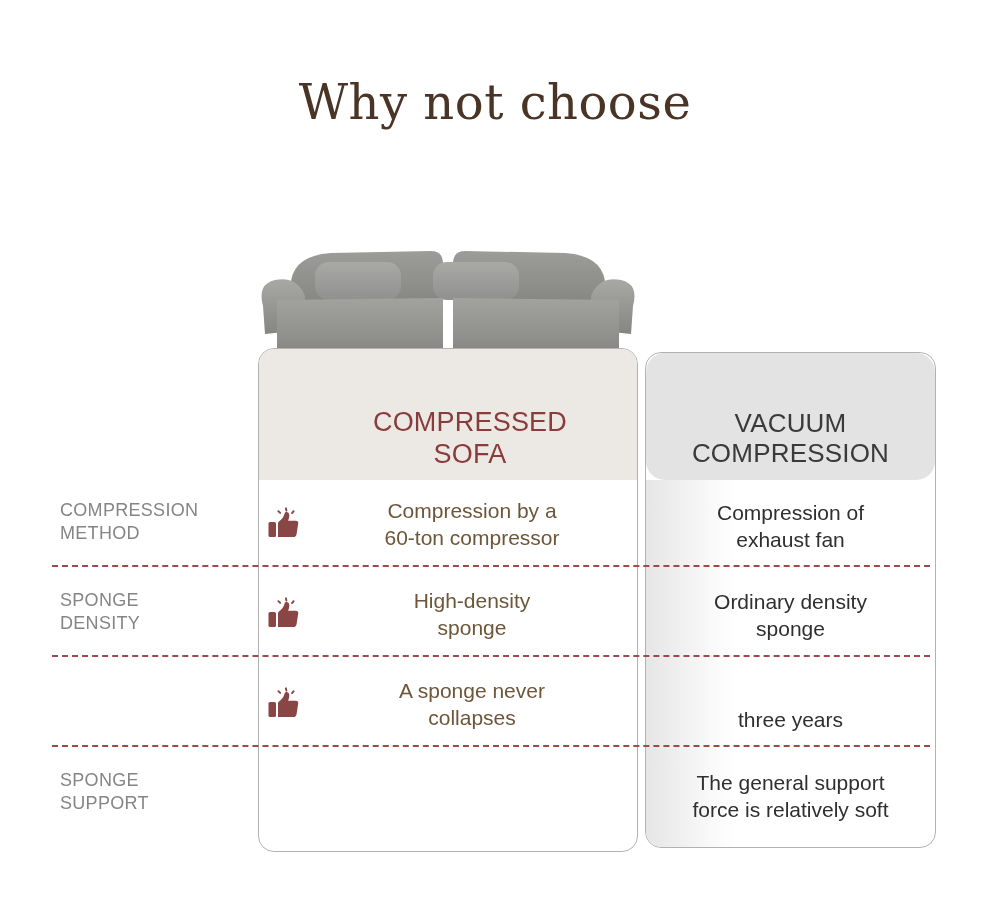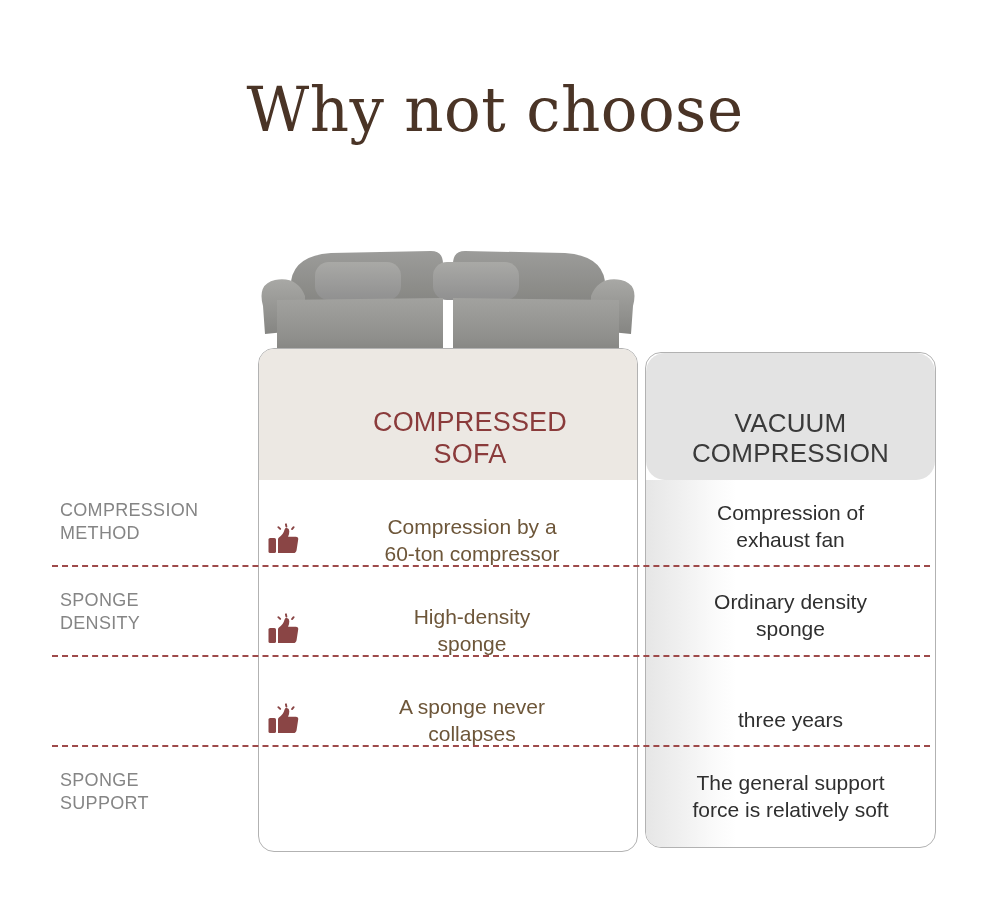--- a/index.html
+++ b/index.html
@@ -22,21 +22,21 @@
     top: 74px;
     width: 990px;
     text-align: center;
     font-family: "DejaVu Serif", "Liberation Serif", serif;
     color: #4a3426;
     line-height: 1.18;
     letter-spacing: 0.5px;
   }
   .title-line {
     display: block;
-    font-size: 61px;
+    font-size: 48px;
     font-weight: 400;
     white-space: nowrap;
   }
 
   
   .sofa-wrap {
     position: absolute;
     left: 253px;
     top: 238px;
     width: 390px;
@@ -148,21 +148,20 @@
     text-transform: uppercase;
   }
 
   .cell-mid {
     position: absolute;
     left: 266px;
     width: 366px;
     display: flex;
     align-items: center;
     gap: 10px;
-    margin-top: 16px;
   }
   .mid-text {
     color: #6d5639;
     font-size: 21px;
     line-height: 1.28;
     text-align: center;
     flex: 1;
   }
 
   .cell-right {

